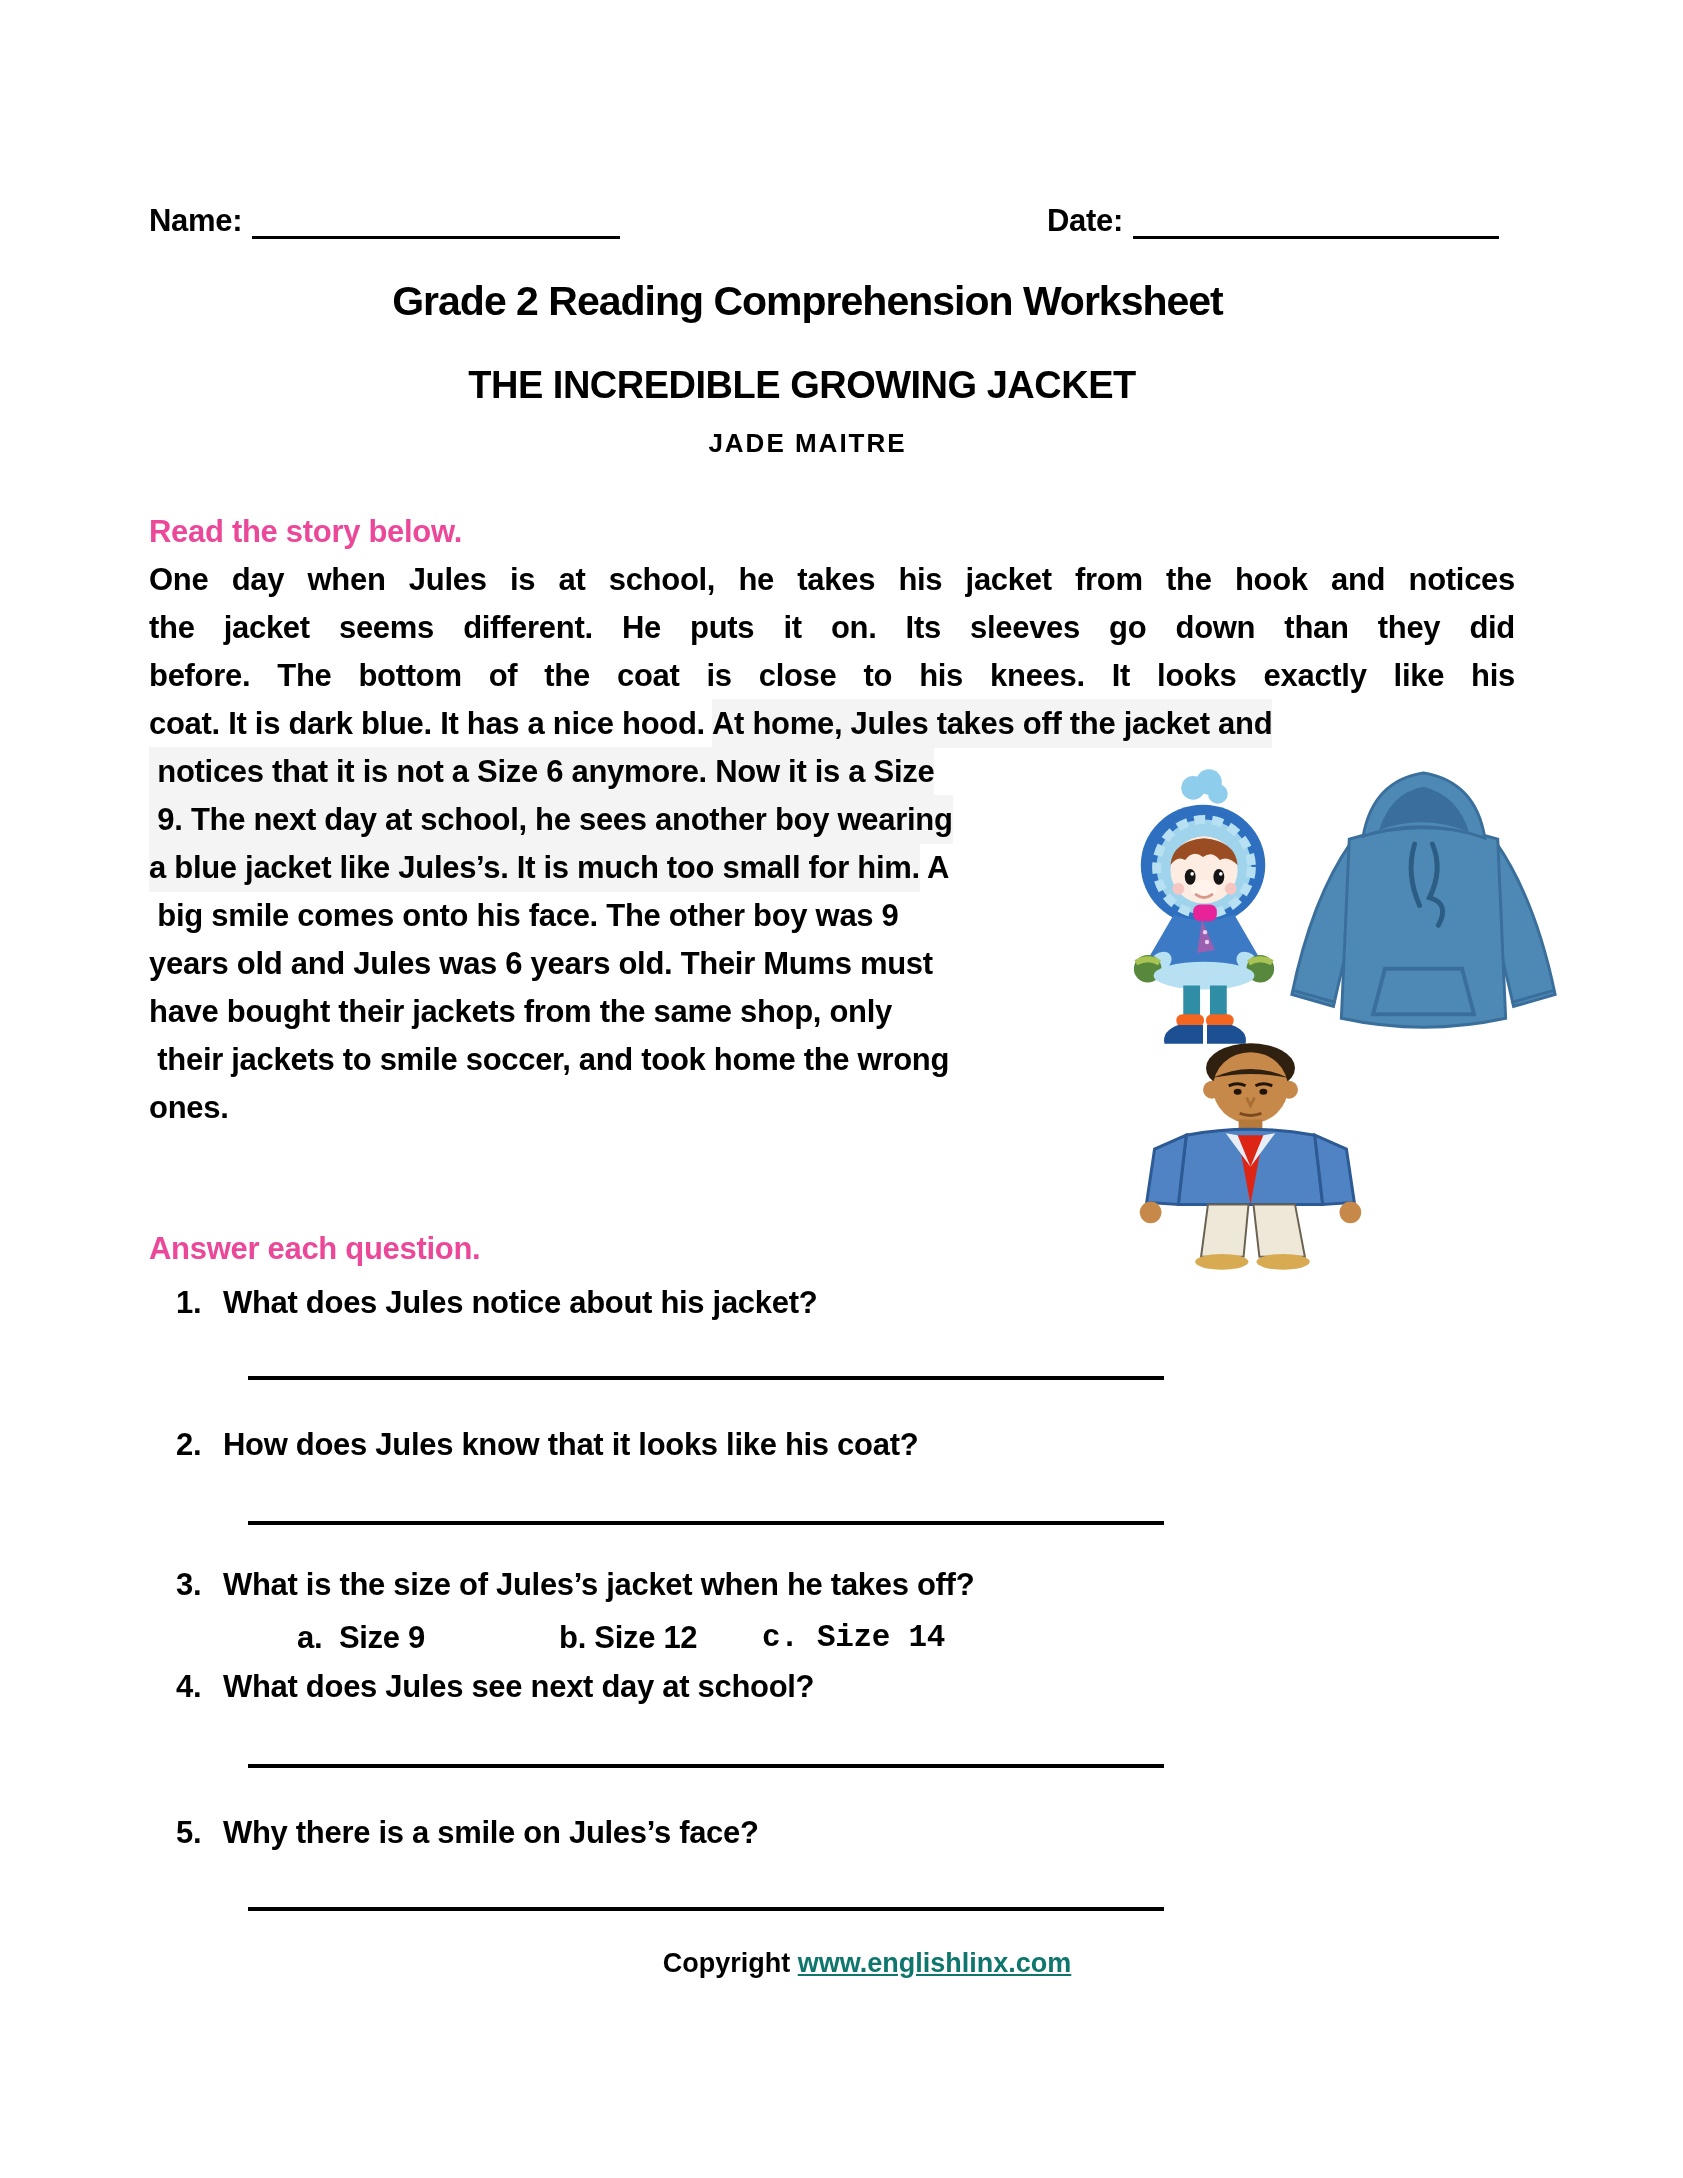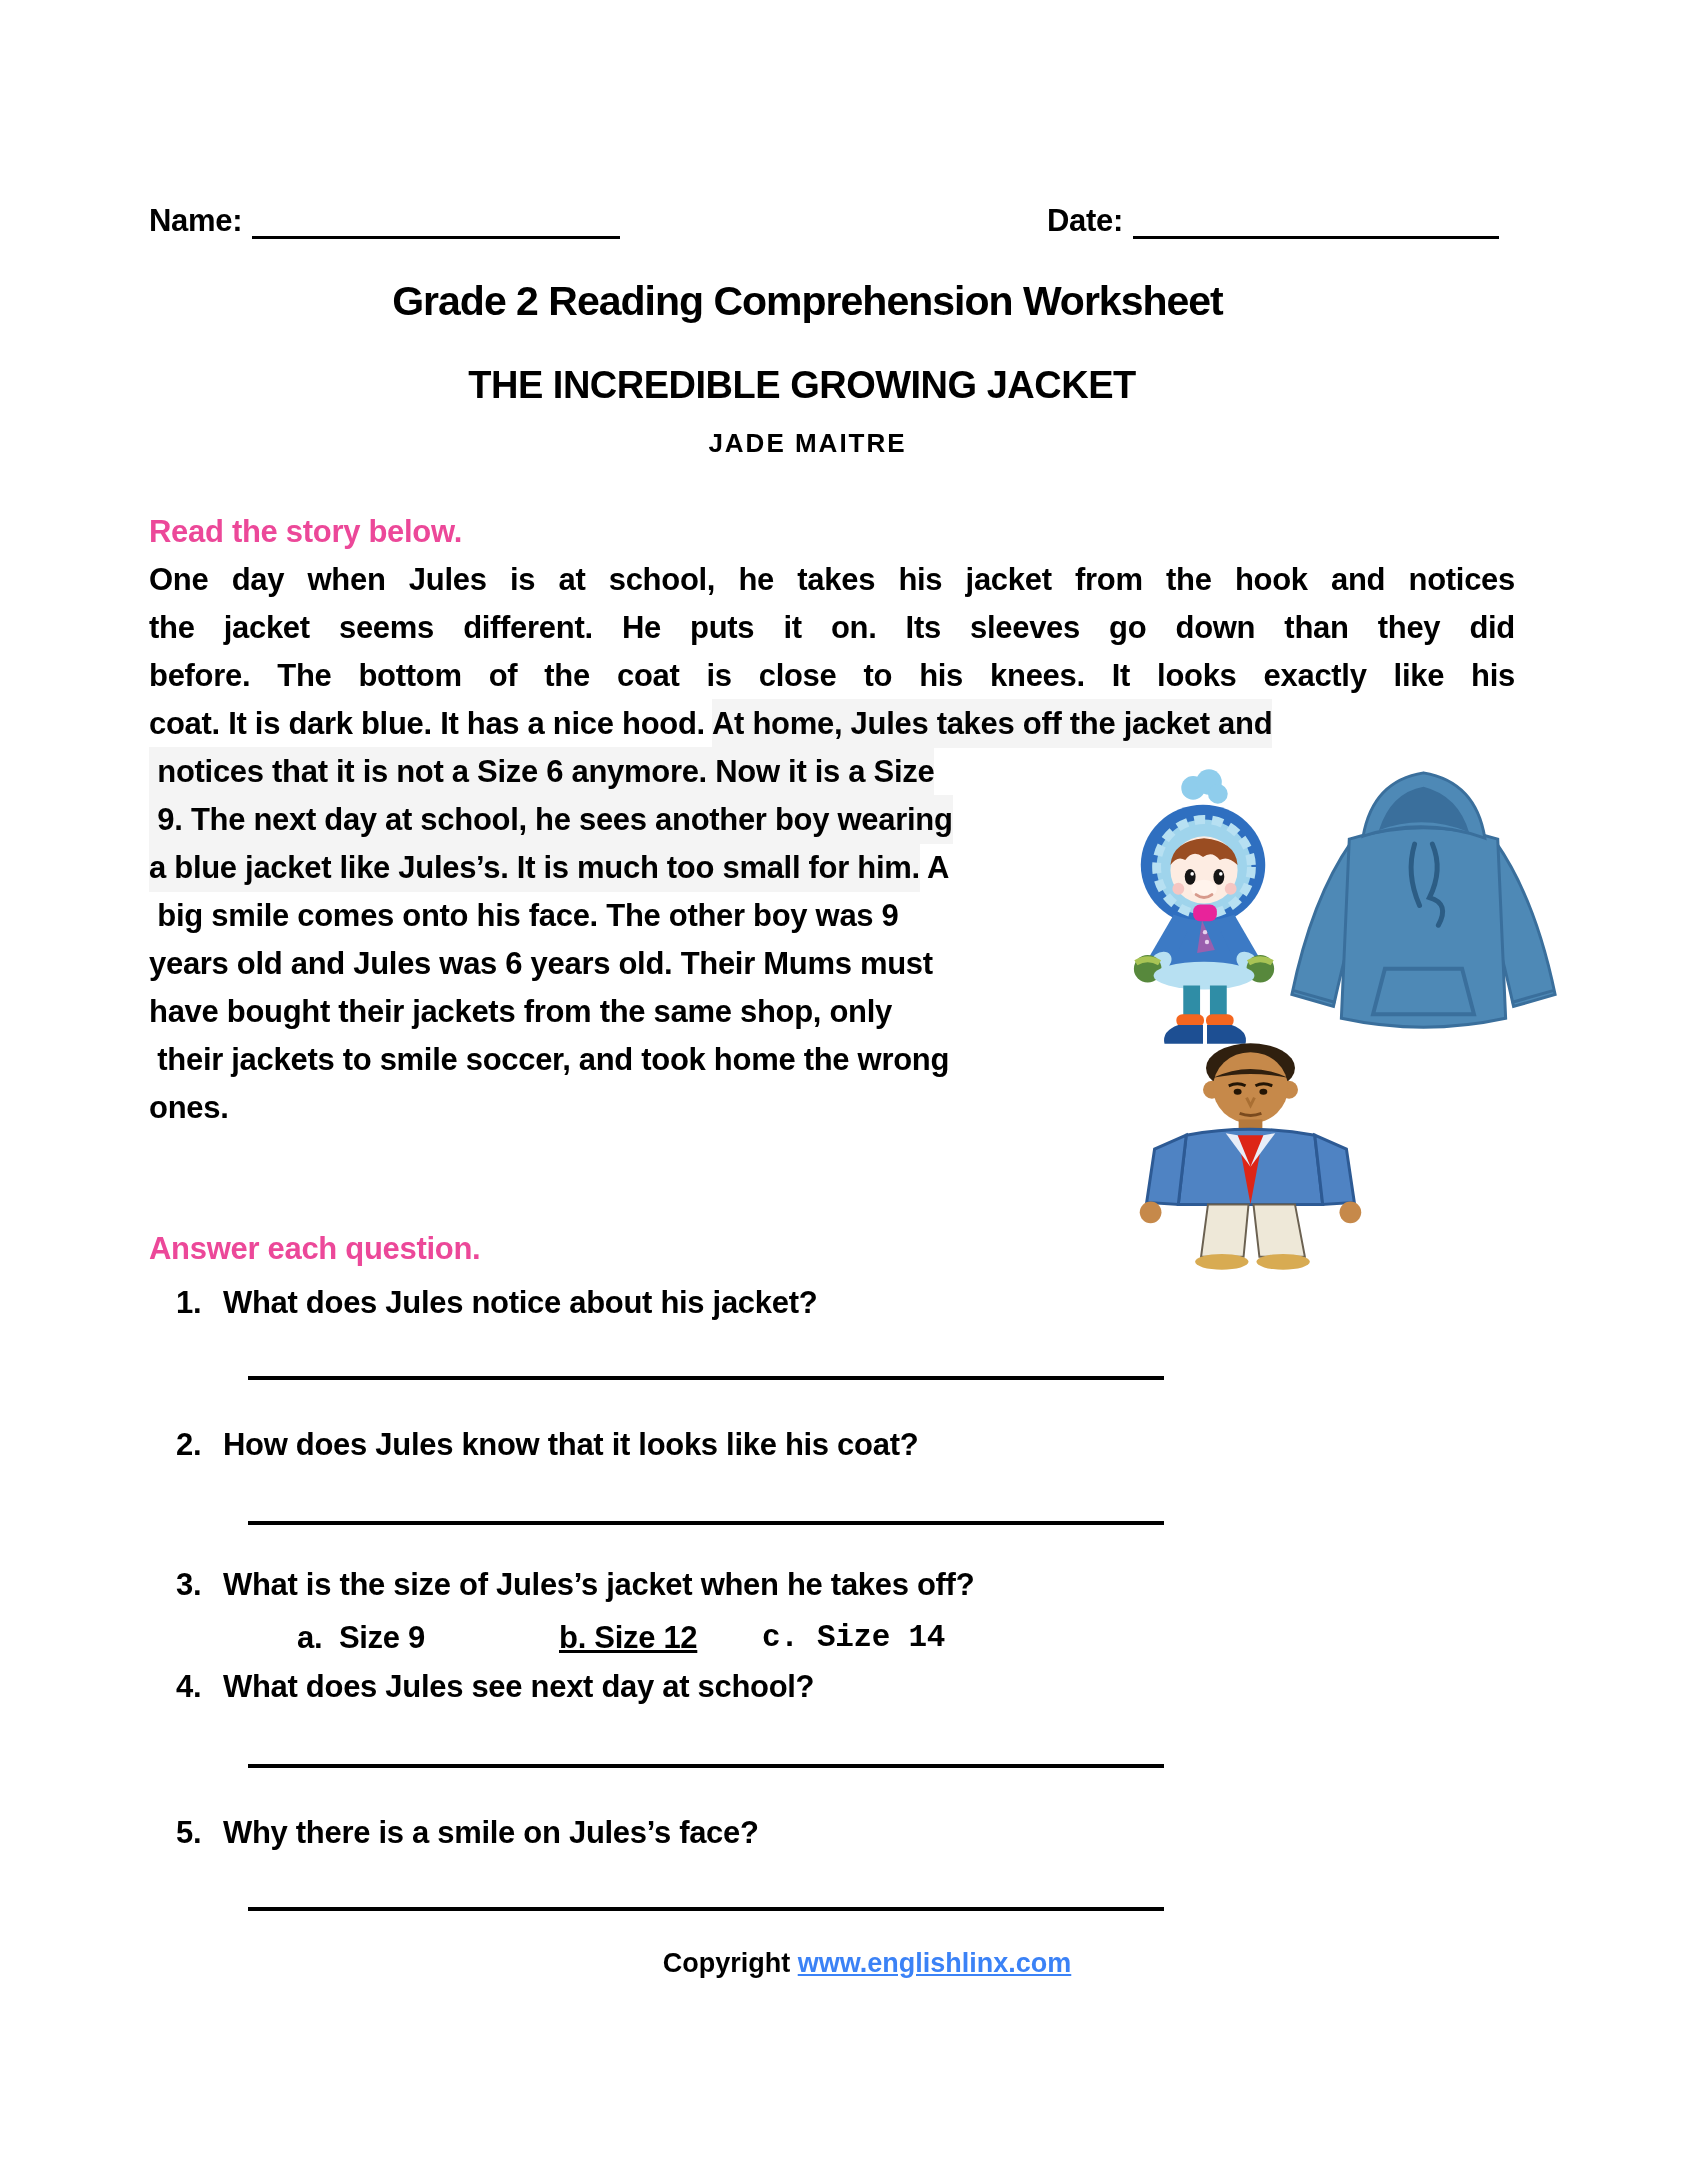--- a/index.html
+++ b/index.html
@@ -34,21 +34,21 @@
   .q { position:absolute; left:176px; display:flex; font-weight:700; font-size:31px; letter-spacing:-0.3px; }
   .qnum { width:47px; flex:none; }
   .qtext { white-space:pre; }
   .opt { position:absolute; font-weight:700; font-size:31px; letter-spacing:-0.3px; white-space:pre; }
   .ans { position:absolute; left:248px; width:916px; border-top:4px solid #000; height:0; }
 
   .copyright {
     position:absolute; left:0; right:0; top:1948px; text-align:center; padding-left:119px;
     font-size:27px; font-weight:700;
   }
-  .copy-link { color:#3b82f6; text-decoration:underline; font-weight:700;margin-top:20px; }
+  .copy-link { color:#0f766e; text-decoration:underline; font-weight:700;margin-top:20px; }
 
   .illu { position:absolute; }
 </style>
 </head>
 <body>
 
 <div class="page">
 
   <div style="position:absolute; left:149px; top:202px;">
     <span class="lbl">Name:</span><span class="fill-line" style="width:368px;"></span>
@@ -168,21 +168,21 @@
     <span class="qnum">2.</span>
     <span class="qtext">How does Jules know that it looks like his coat?</span>
   </div>
   <div class="ans" style="top:1521px;"></div>
 
   <div class="q" style="top:1567px;">
     <span class="qnum">3.</span>
     <span class="qtext">What is the size of Jules’s jacket when he takes off?</span>
   </div>
   <span class="opt" style="left:297px; top:1620px;">a.  Size 9</span>
-  <span class="opt" style="left:559px; top:1620px;text-decoration:underline;">b. Size 12</span>
+  <span class="opt" style="left:559px; top:1620px;">b. Size 12</span>
   <span class="opt" style="left:762px; top:1620px;font-family:Liberation Mono, monospace;">c. Size 14</span>
 
   <div class="q" style="top:1669px;">
     <span class="qnum">4.</span>
     <span class="qtext">What does Jules see next day at school?</span>
   </div>
   <div class="ans" style="top:1764px;"></div>
 
   <div class="q" style="top:1815px;">
     <span class="qnum">5.</span>

